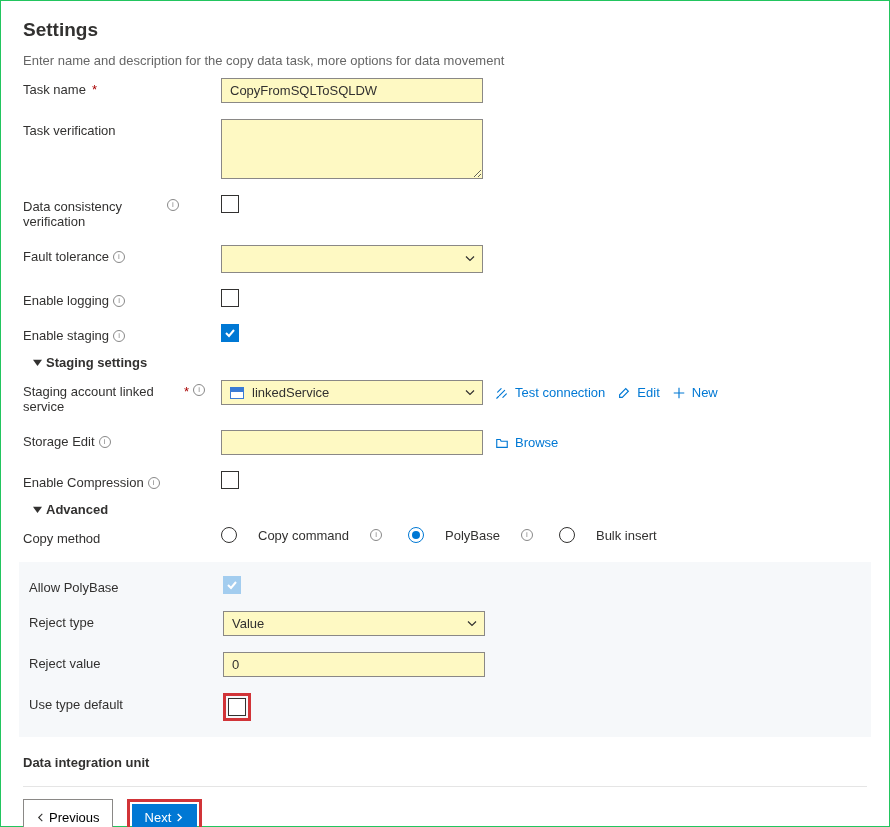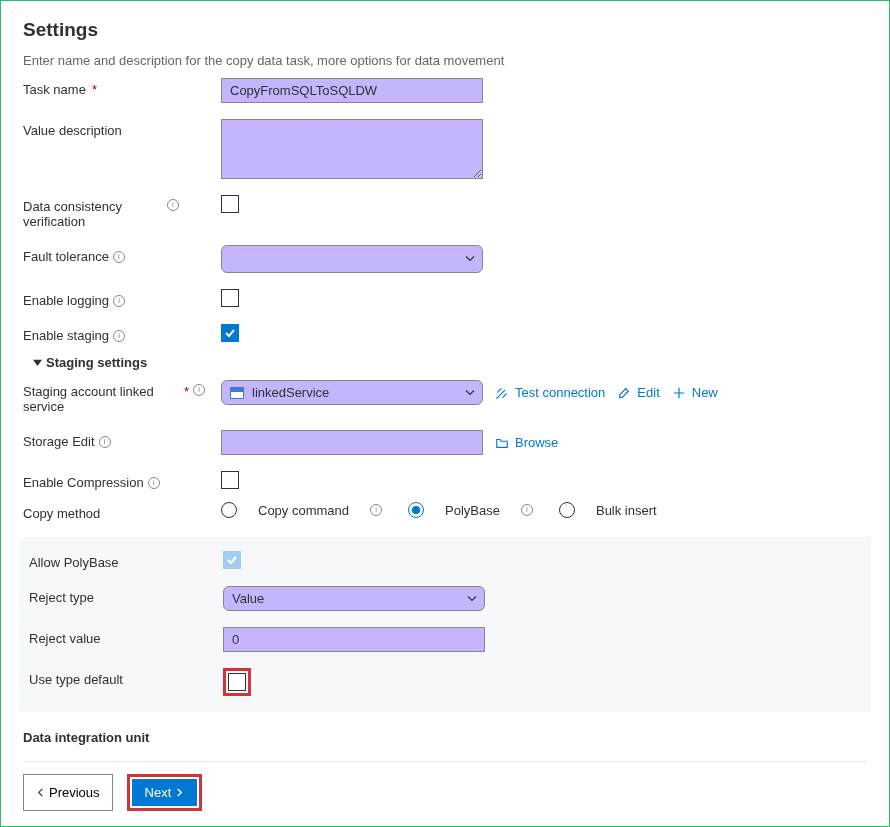--- a/index.html
+++ b/index.html
@@ -52,30 +52,29 @@
     font-size: 8px; color: #888;
     line-height: 1;
   }
   .ctrl-col { flex: 1; display: flex; align-items: center; gap: 12px; flex-wrap: wrap; }
   input[type=text].tb, textarea.ta, .select {
     border: 1px solid #8a8886;
     padding: 4px 8px;
     font-size: 13px;
     font-family: inherit;
     width: 262px;
-    background: #c4b5fd;
+    background: #fef9c3;
     color: #323130;
   }
   textarea.ta { height: 60px; resize: both; }
   .select {
     appearance: none;
     background-image: none;
     position: relative;
     padding-right: 22px;
-    border-radius: 6px;
   }
   .select-wrap { position: relative; display: inline-block; }
   .select-wrap .chev {
     position: absolute; right: 8px; top: 50%; transform: translateY(-50%);
     pointer-events: none;
   }
   .chev svg { width: 10px; height: 10px; }
   .cb {
     width: 18px; height: 18px;
     border: 1px solid #323130;
@@ -178,21 +177,21 @@
       <span>Task name</span>
         <span class="req">*</span>
     </div>
     <div class="ctrl-col">
       <input type="text" class="tb" value="CopyFromSQLToSQLDW" style="">
     </div>
   </div>
 
   <div class="form-row">
     <div class="label-col top">
-      <span>Value description</span>
+      <span>Task verification</span>
     </div>
     <div class="ctrl-col">
       <textarea class="ta" style=""></textarea>
     </div>
   </div>
 
   <div class="form-row">
     <div class="label-col" style="align-items:flex-start;">
       <span style="max-width:140px;">Data consistency verification</span>
       <span class="info-icon">i</span>
@@ -310,20 +309,28 @@
   <div class="form-row tight">
     <div class="label-col">
       <span>Enable Compression</span>
       <span class="info-icon">i</span>
     </div>
     <div class="ctrl-col">
       <span class="cb"></span>
     </div>
   </div>
 
+  <div class="section-toggle" style="margin-left:10px;">
+    <span class="tri">
+      <svg viewBox="0 0 10 10">
+          <path d="M0 2 L10 2 L5 9 Z" fill="#323130"></path>
+        </svg>
+    </span>
+    <span>Advanced</span>
+  </div>
 
   <div class="form-row">
     <div class="label-col">
       <span>Copy method</span>
     </div>
     <div class="ctrl-col">
       <label class="radio-row">
         <span class="radio">
             <span></span>
           </span>

